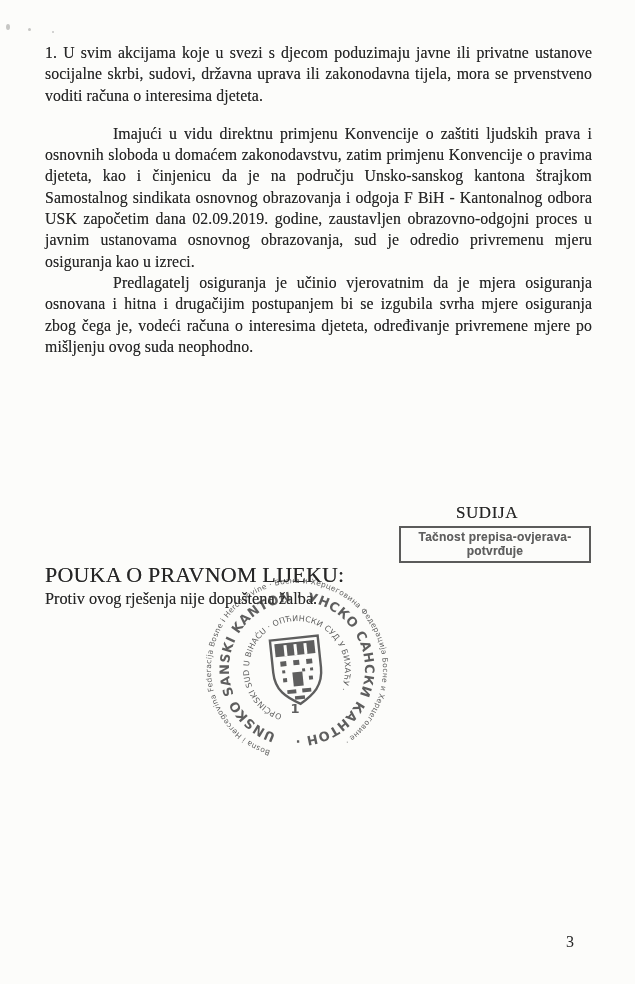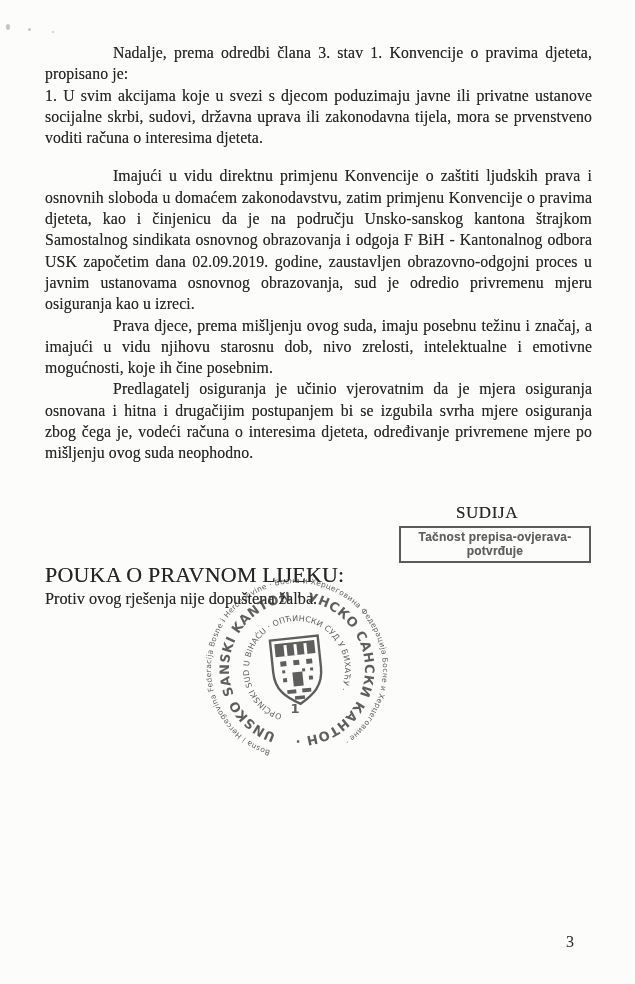--- a/index.html
+++ b/index.html
@@ -37,24 +37,22 @@
 </head>
 <body>
 
 <div class="page">
 
   <span class="speck" style="left:6px;top:24px;width:4px;height:6px;"></span>
   <span class="speck" style="left:28px;top:28px;width:3px;height:3px;"></span>
   <span class="speck" style="left:52px;top:31px;width:2px;height:2px;"></span>
 
   <div class="content">
-      <p class="">Nadalje, prema odredbi člana 3. stav 1. Konvencije o pravima djeteta, propisano je:</p>
       <p class="no-indent">1. U svim akcijama koje u svezi s djecom poduzimaju javne ili privatne ustanove socijalne skrbi, sudovi, državna uprava ili zakonodavna tijela, mora se prvenstveno voditi računa o interesima djeteta.</p>
       <p class=" gap">Imajući u vidu direktnu primjenu Konvencije o zaštiti ljudskih prava i osnovnih sloboda u domaćem zakonodavstvu, zatim primjenu Konvencije o pravima djeteta, kao i činjenicu da je na području Unsko-sanskog kantona štrajkom Samostalnog sindikata osnovnog obrazovanja i odgoja F BiH - Kantonalnog odbora USK započetim dana 02.09.2019. godine, zaustavljen obrazovno-odgojni proces u javnim ustanovama osnovnog obrazovanja, sud je odredio privremenu mjeru osiguranja kao u izreci.</p>
-      <p class="">Prava djece, prema mišljenju ovog suda, imaju posebnu težinu i značaj, a imajući u vidu njihovu starosnu dob, nivo zrelosti, intelektualne i emotivne mogućnosti, koje ih čine posebnim.</p>
       <p class="">Predlagatelj osiguranja je učinio vjerovatnim da je mjera osiguranja osnovana i hitna i drugačijim postupanjem bi se izgubila svrha mjere osiguranja zbog čega je, vodeći računa o interesima djeteta, određivanje privremene mjere po mišljenju ovog suda neophodno.</p>
     </div>
 
   <div class="sig">
     <div class="sig-title">SUDIJA</div>
     <div class="ver-box">Tačnost prepisa-ovjerava-potvrđuje</div>
   </div>
 
   <div class="pouka">
     <div class="pouka-heading">POUKA O PRAVNOM LIJEKU:</div>

